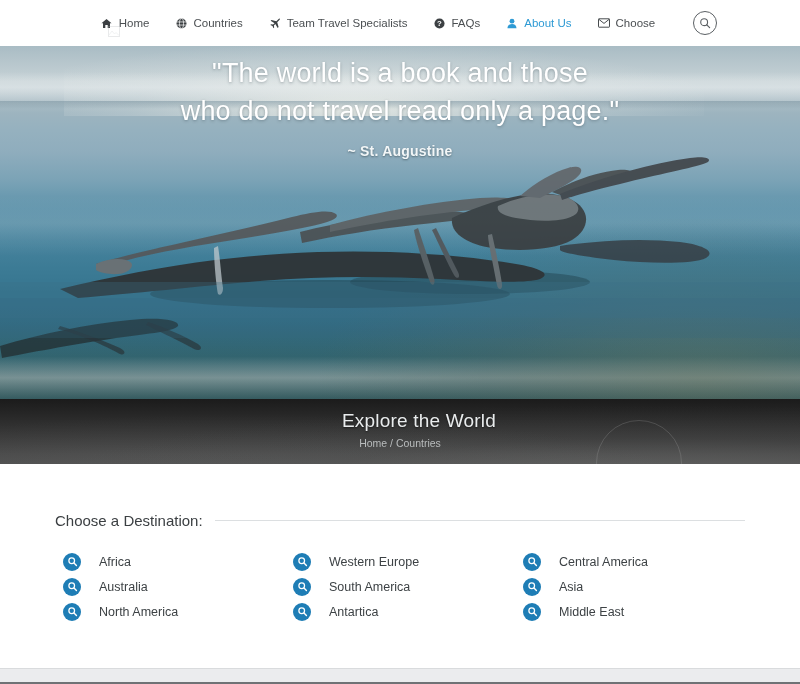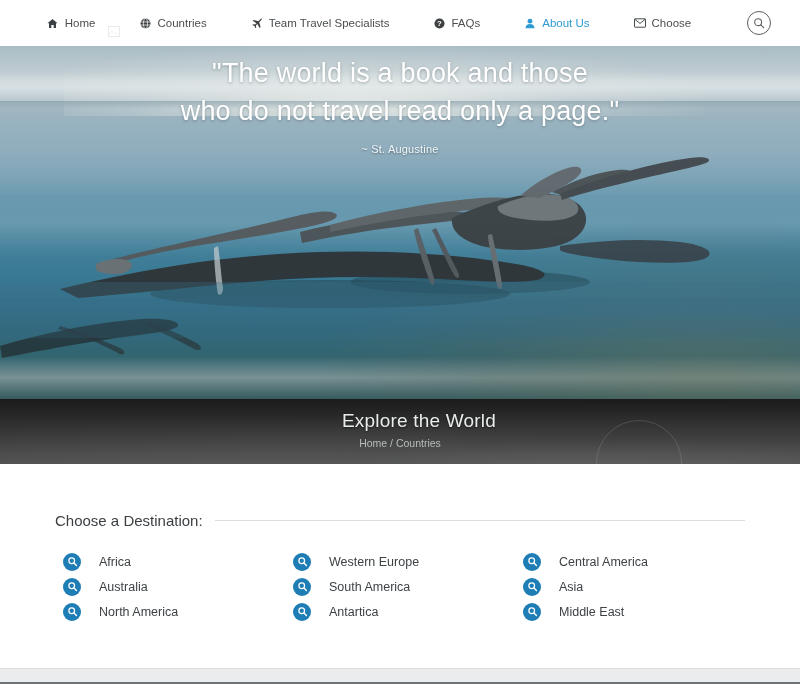--- a/index.html
+++ b/index.html
@@ -24,21 +24,21 @@
   .logo-slot {
     position: absolute;
     left: 108px; top: 26px;
     width: 14px; height: 12px;
     opacity: .30;
     font-size: 8px; color: #9aa0a6; line-height: 12px;
   }
   .nav {
     display: flex;
     align-items: center;
-    gap: 44px;
+    gap: 26px;
     margin-left: 18px;
   }
   .nav-item {
     display: flex;
     align-items: center;
     gap: 6px;
     font-size: 11.5px;
     color: #4b4f52;
     cursor: pointer;
     white-space: nowrap;
@@ -127,22 +127,22 @@
   }
   .quote-line {
     font-size: 27px;
     font-weight: 400;
     line-height: 1.42;
     letter-spacing: .2px;
     text-shadow: 0 1px 3px rgba(40,55,62,.35);
   }
   .quote-attrib {
     margin-top: 12px;
-    font-size: 11px;
-    font-weight: 400;
+    font-size: 14px;
+    font-weight: 700;
     color: #f2f6f7;
     letter-spacing: .2px;
     text-shadow: 0 1px 2px rgba(30,45,52,.5);
   }
 
   
   .banner {
     position: relative;
     height: 65px;
     overflow: hidden;

